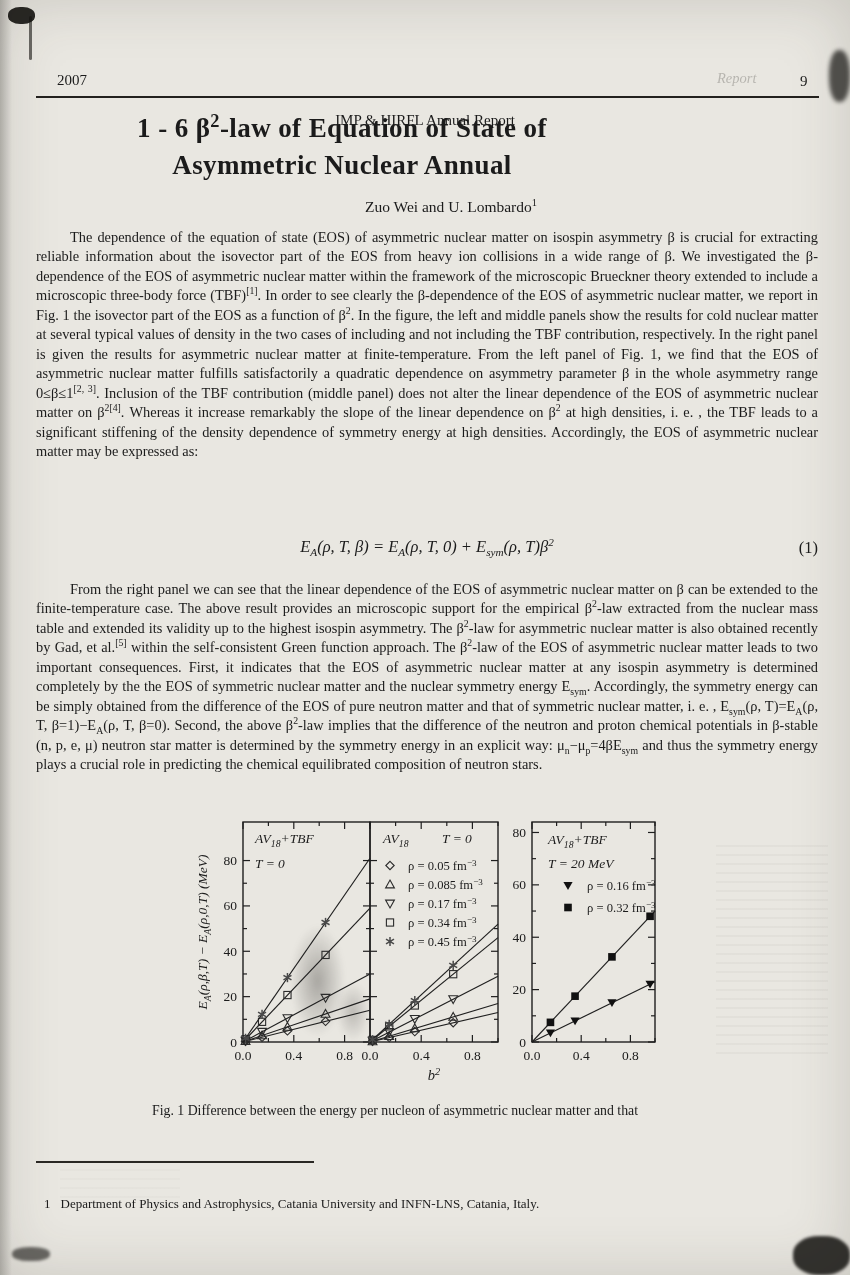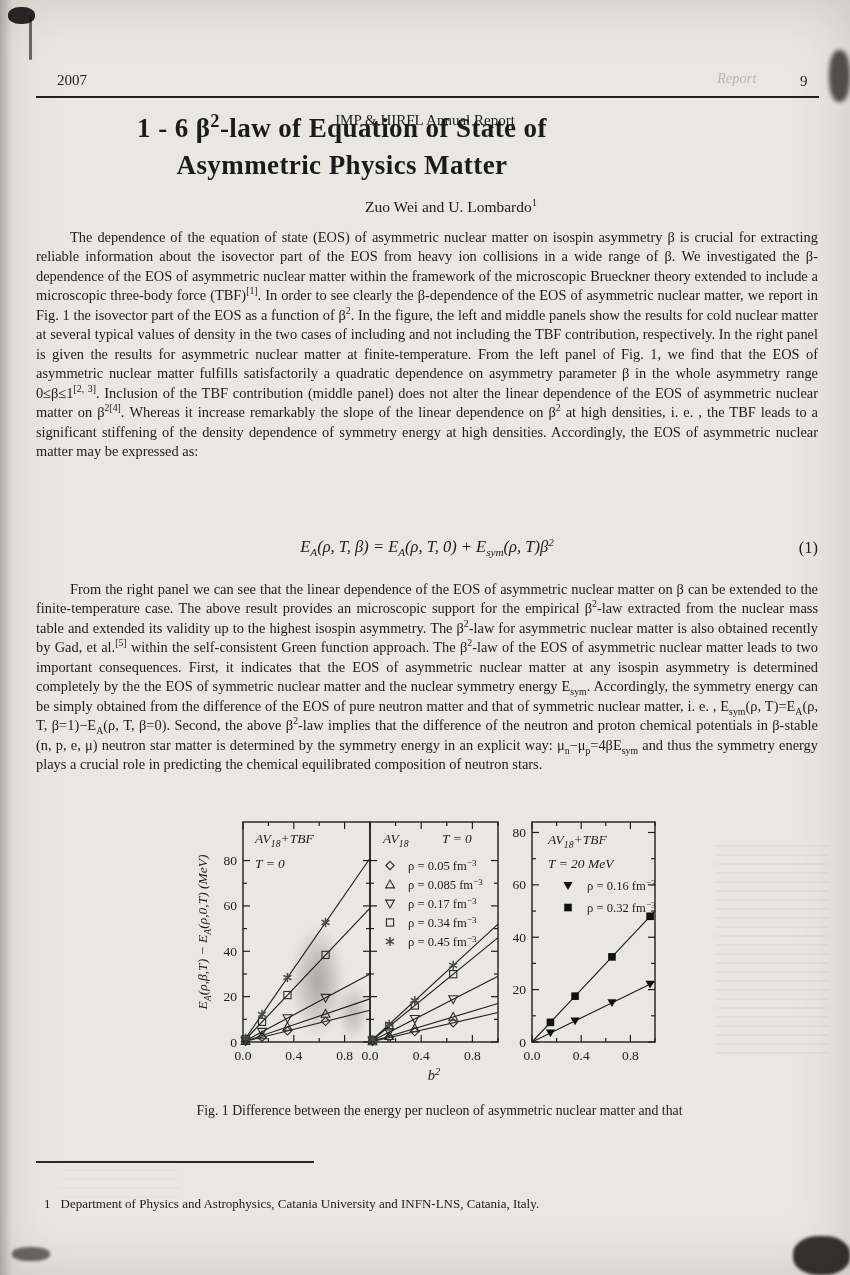--- a/index.html
+++ b/index.html
@@ -50,21 +50,21 @@
   <div class="bleed" style="left:60px;top:1160px;width:120px;height:40px;opacity:.3;"></div>
   <div class="smudge" style="left:290px;top:925px;width:55px;height:112px;"></div>
   <div class="smudge" style="left:336px;top:982px;width:34px;height:60px;opacity:.7;"></div>
 
   <div class="abs hdr" style="left:57px;top:72px;">2007</div>
   <div class="abs hdr" style="left:0;top:72px;width:850px;text-align:center;margin-top:40px;">IMP &amp; HIRFL Annual Report</div>
   <div class="abs hdr" style="left:800px;top:73px;">9</div>
   <div class="abs hdr-rule" style="left:36px;top:96px;width:783px;"></div>
 
   <div class="abs title" style="left:0;top:110px;">1 - 6  β<sup class="sp">2</sup>-law of Equation of State of</div>
-  <div class="abs title" style="left:0;top:147px;">Asymmetric Physics Matter</div>
+  <div class="abs title" style="left:0;top:147px;">Asymmetric Nuclear Annual</div>
   <div class="abs authors" style="left:0;top:198px;">Zuo Wei and U. Lombardo<sup class="sp">1</sup></div>
 
   <div class="abs para" style="left:36px;top:228px;">The dependence of the equation of state (EOS) of asymmetric nuclear matter on isospin asymmetry β is crucial for extracting reliable information about the isovector part of the EOS from heavy ion collisions in a wide range of β. We investigated the β-dependence of the EOS of asymmetric nuclear matter within the framework of the microscopic Brueckner theory extended to include a microscopic three-body force (TBF)<sup class="sp">[1]</sup>. In order to see clearly the β-dependence of the EOS of asymmetric nuclear matter, we report in Fig. 1 the isovector part of the EOS as a function of β<sup class="sp">2</sup>. In the figure, the left and middle panels show the results for cold nuclear matter at several typical values of density in the two cases of including and not including the TBF contribution, respectively. In the right panel is given the results for asymmetric nuclear matter at finite-temperature. From the left panel of Fig. 1, we find that the EOS of asymmetric nuclear matter fulfills satisfactorily a quadratic dependence on asymmetry parameter β in the whole asymmetry range 0≤β≤1<sup class="sp">[2, 3]</sup>. Inclusion of the TBF contribution (middle panel) does not alter the linear dependence of the EOS of asymmetric nuclear matter on β<sup class="sp">2[4]</sup>. Whereas it increase remarkably the slope of the linear dependence on β<sup class="sp">2</sup> at high densities, i. e. , the TBF leads to a significant stiffening of the density dependence of symmetry energy at high densities. Accordingly, the EOS of asymmetric nuclear matter may be expressed as:</div>
 
   <div class="abs eqrow" style="left:36px;top:537px;">
     <div class="eq">E<sub class="sb">A</sub>(ρ, T, β) = E<sub class="sb">A</sub>(ρ, T, 0) + E<sub class="sb">sym</sub>(ρ, T)β<sup class="sp">2</sup></div>
     <div class="eqno">(1)</div>
   </div>
 
   <div class="abs para" style="left:36px;top:580px;">From the right panel we can see that the linear dependence of the EOS of asymmetric nuclear matter on β can be extended to the finite-temperature case. The above result provides an microscopic support for the empirical β<sup class="sp">2</sup>-law extracted from the nuclear mass table and extended its validity up to the highest isospin asymmetry. The β<sup class="sp">2</sup>-law for asymmetric nuclear matter is also obtained recently by Gad, et al.<sup class="sp">[5]</sup> within the self-consistent Green function approach. The β<sup class="sp">2</sup>-law of the EOS of asymmetric nuclear matter leads to two important consequences. First, it indicates that the EOS of asymmetric nuclear matter at any isospin asymmetry is determined completely by the the EOS of symmetric nuclear matter and the nuclear symmetry energy E<sub class="sb">sym</sub>. Accordingly, the symmetry energy can be simply obtained from the difference of the EOS of pure neutron matter and that of symmetric nuclear matter, i. e. , E<sub class="sb">sym</sub>(ρ, T)=E<sub class="sb">A</sub>(ρ, T, β=1)−E<sub class="sb">A</sub>(ρ, T, β=0). Second, the above β<sup class="sp">2</sup>-law implies that the difference of the neutron and proton chemical potentials in β-stable (n, p, e, μ) neutron star matter is determined by the symmetry energy in an explicit way: μ<sub class="sb">n</sub>−μ<sub class="sb">p</sub>=4βE<sub class="sb">sym</sub> and thus the symmetry energy plays a crucial role in predicting the chemical equilibrated composition of neutron stars.</div>
@@ -286,21 +286,21 @@
       <text x="356" y="32" font-size="13.5" text-anchor="start" fill="#1c1c1c" font-family="&quot;Liberation Serif&quot;,&quot;DejaVu Serif&quot;,serif" font-style="italic"><tspan>AV</tspan><tspan dy="3.7800000000000002" font-size="9.719999999999999">18</tspan><tspan dy="-3.7800000000000002">+TBF</tspan></text>
       <text x="356" y="56" font-size="13.5" text-anchor="start" fill="#1c1c1c" font-family="&quot;Liberation Serif&quot;,&quot;DejaVu Serif&quot;,serif" font-style="italic"><tspan>T = 20 MeV</tspan></text>
       <polygon points="376,77.9 380.6,70.1 371.4,70.1" fill="#111"></polygon>
       <text x="395" y="78" font-size="12.6" text-anchor="start" fill="#1c1c1c" font-family="&quot;Liberation Serif&quot;,&quot;DejaVu Serif&quot;,serif"><tspan>ρ = 0.16 fm</tspan><tspan dy="-4.158" font-size="9.072">−3</tspan></text>
       <rect x="372.2" y="91.7" width="7.6" height="7.6" fill="#111"></rect>
       <text x="395" y="100" font-size="12.6" text-anchor="start" fill="#1c1c1c" font-family="&quot;Liberation Serif&quot;,&quot;DejaVu Serif&quot;,serif"><tspan>ρ = 0.32 fm</tspan><tspan dy="-4.158" font-size="9.072">−3</tspan></text>
       <text x="0" y="0" font-size="13.5" text-anchor="middle" fill="#1c1c1c" font-family="&quot;Liberation Serif&quot;,&quot;DejaVu Serif&quot;,serif" font-style="italic" transform="translate(15,120) rotate(-90)"><tspan>E</tspan><tspan dy="3.7800000000000002" font-size="9.719999999999999">A</tspan><tspan dy="-3.7800000000000002">(ρ,β,T) − E</tspan><tspan dy="3.7800000000000002" font-size="9.719999999999999">A</tspan><tspan dy="-3.7800000000000002">(ρ,0,T) (MeV)</tspan></text>
       <text x="242" y="268" font-size="14.5" text-anchor="middle" fill="#1c1c1c" font-family="&quot;Liberation Serif&quot;,&quot;DejaVu Serif&quot;,serif" font-style="italic"><tspan>b</tspan><tspan dy="-4.785" font-size="10.44">2</tspan></text>
     </svg>
 
-  <div class="abs caption" style="left:152px;top:1100px;text-align:center;">
+  <div class="abs caption" style="left:152px;top:1100px;">
     <div>Fig. 1  Difference between the energy per nucleon of asymmetric nuclear matter and that</div>
   </div>
 
   <div class="abs fnrule" style="left:36px;top:1161px;width:278px;"></div>
   <div class="abs footnote" style="left:44px;top:1196px;">
     <span class="fn-marker">1</span><span>Department of Physics and Astrophysics, Catania University and INFN-LNS, Catania, Italy.</span>
   </div>
 
 </div>
 

